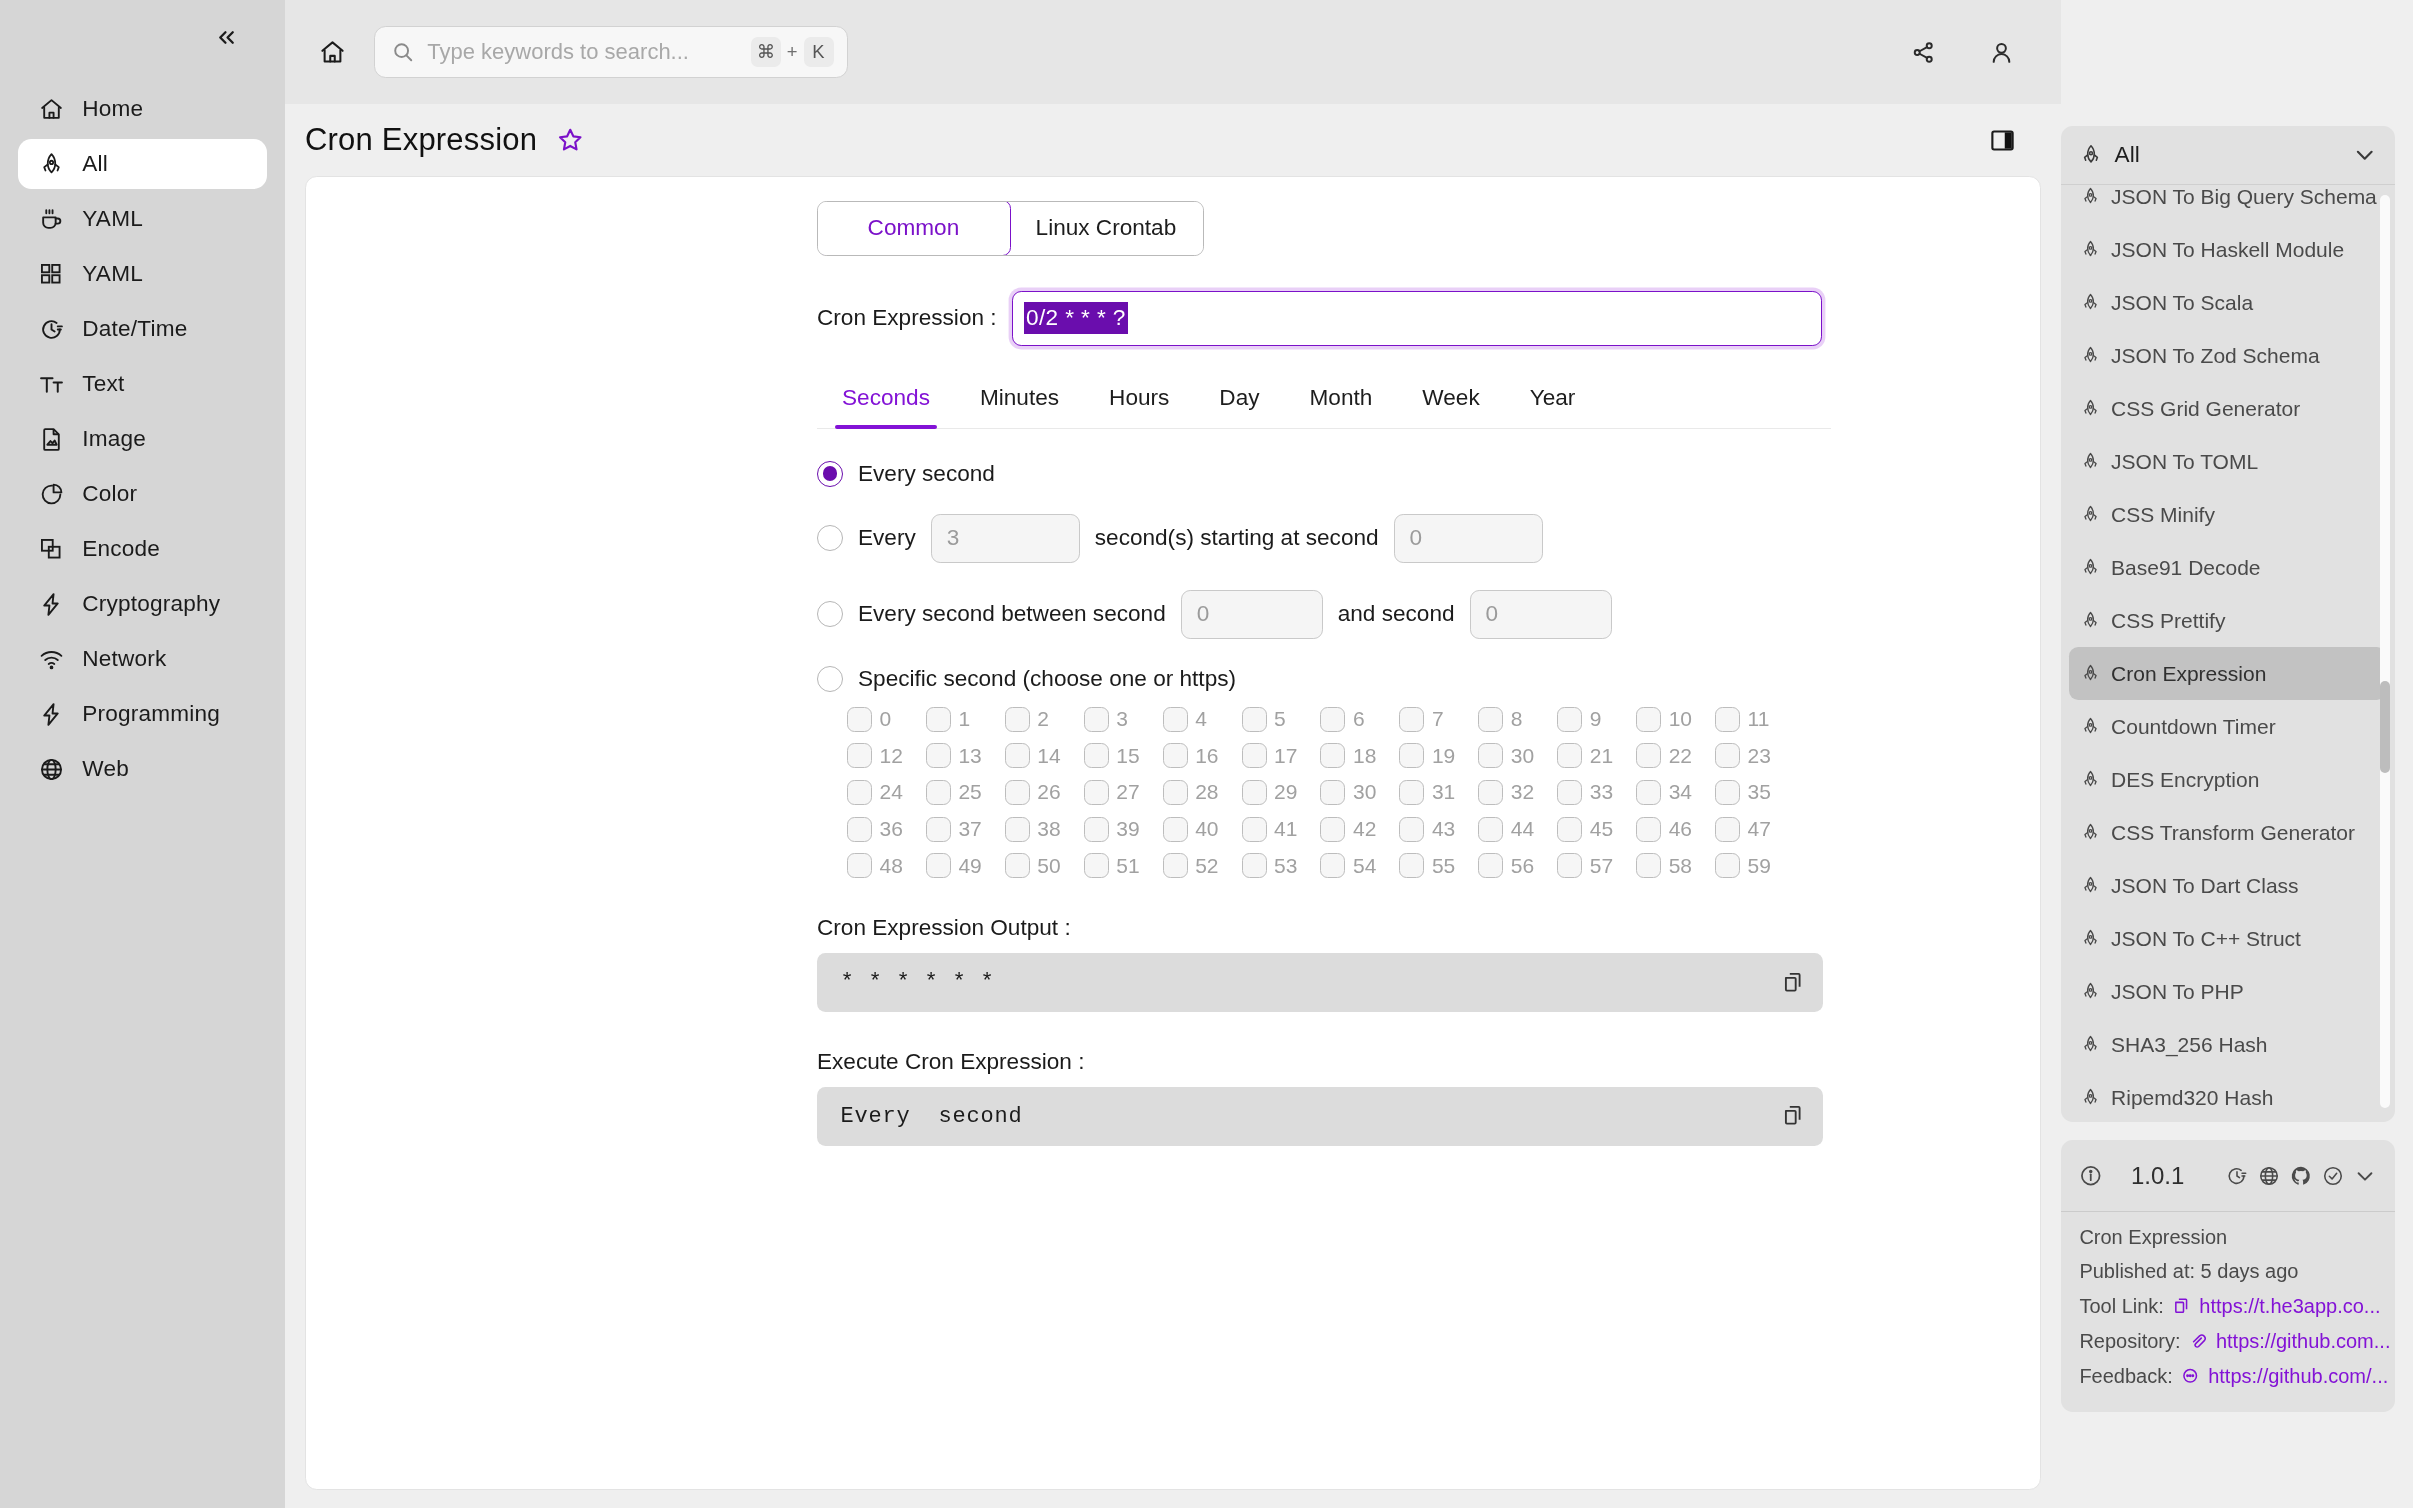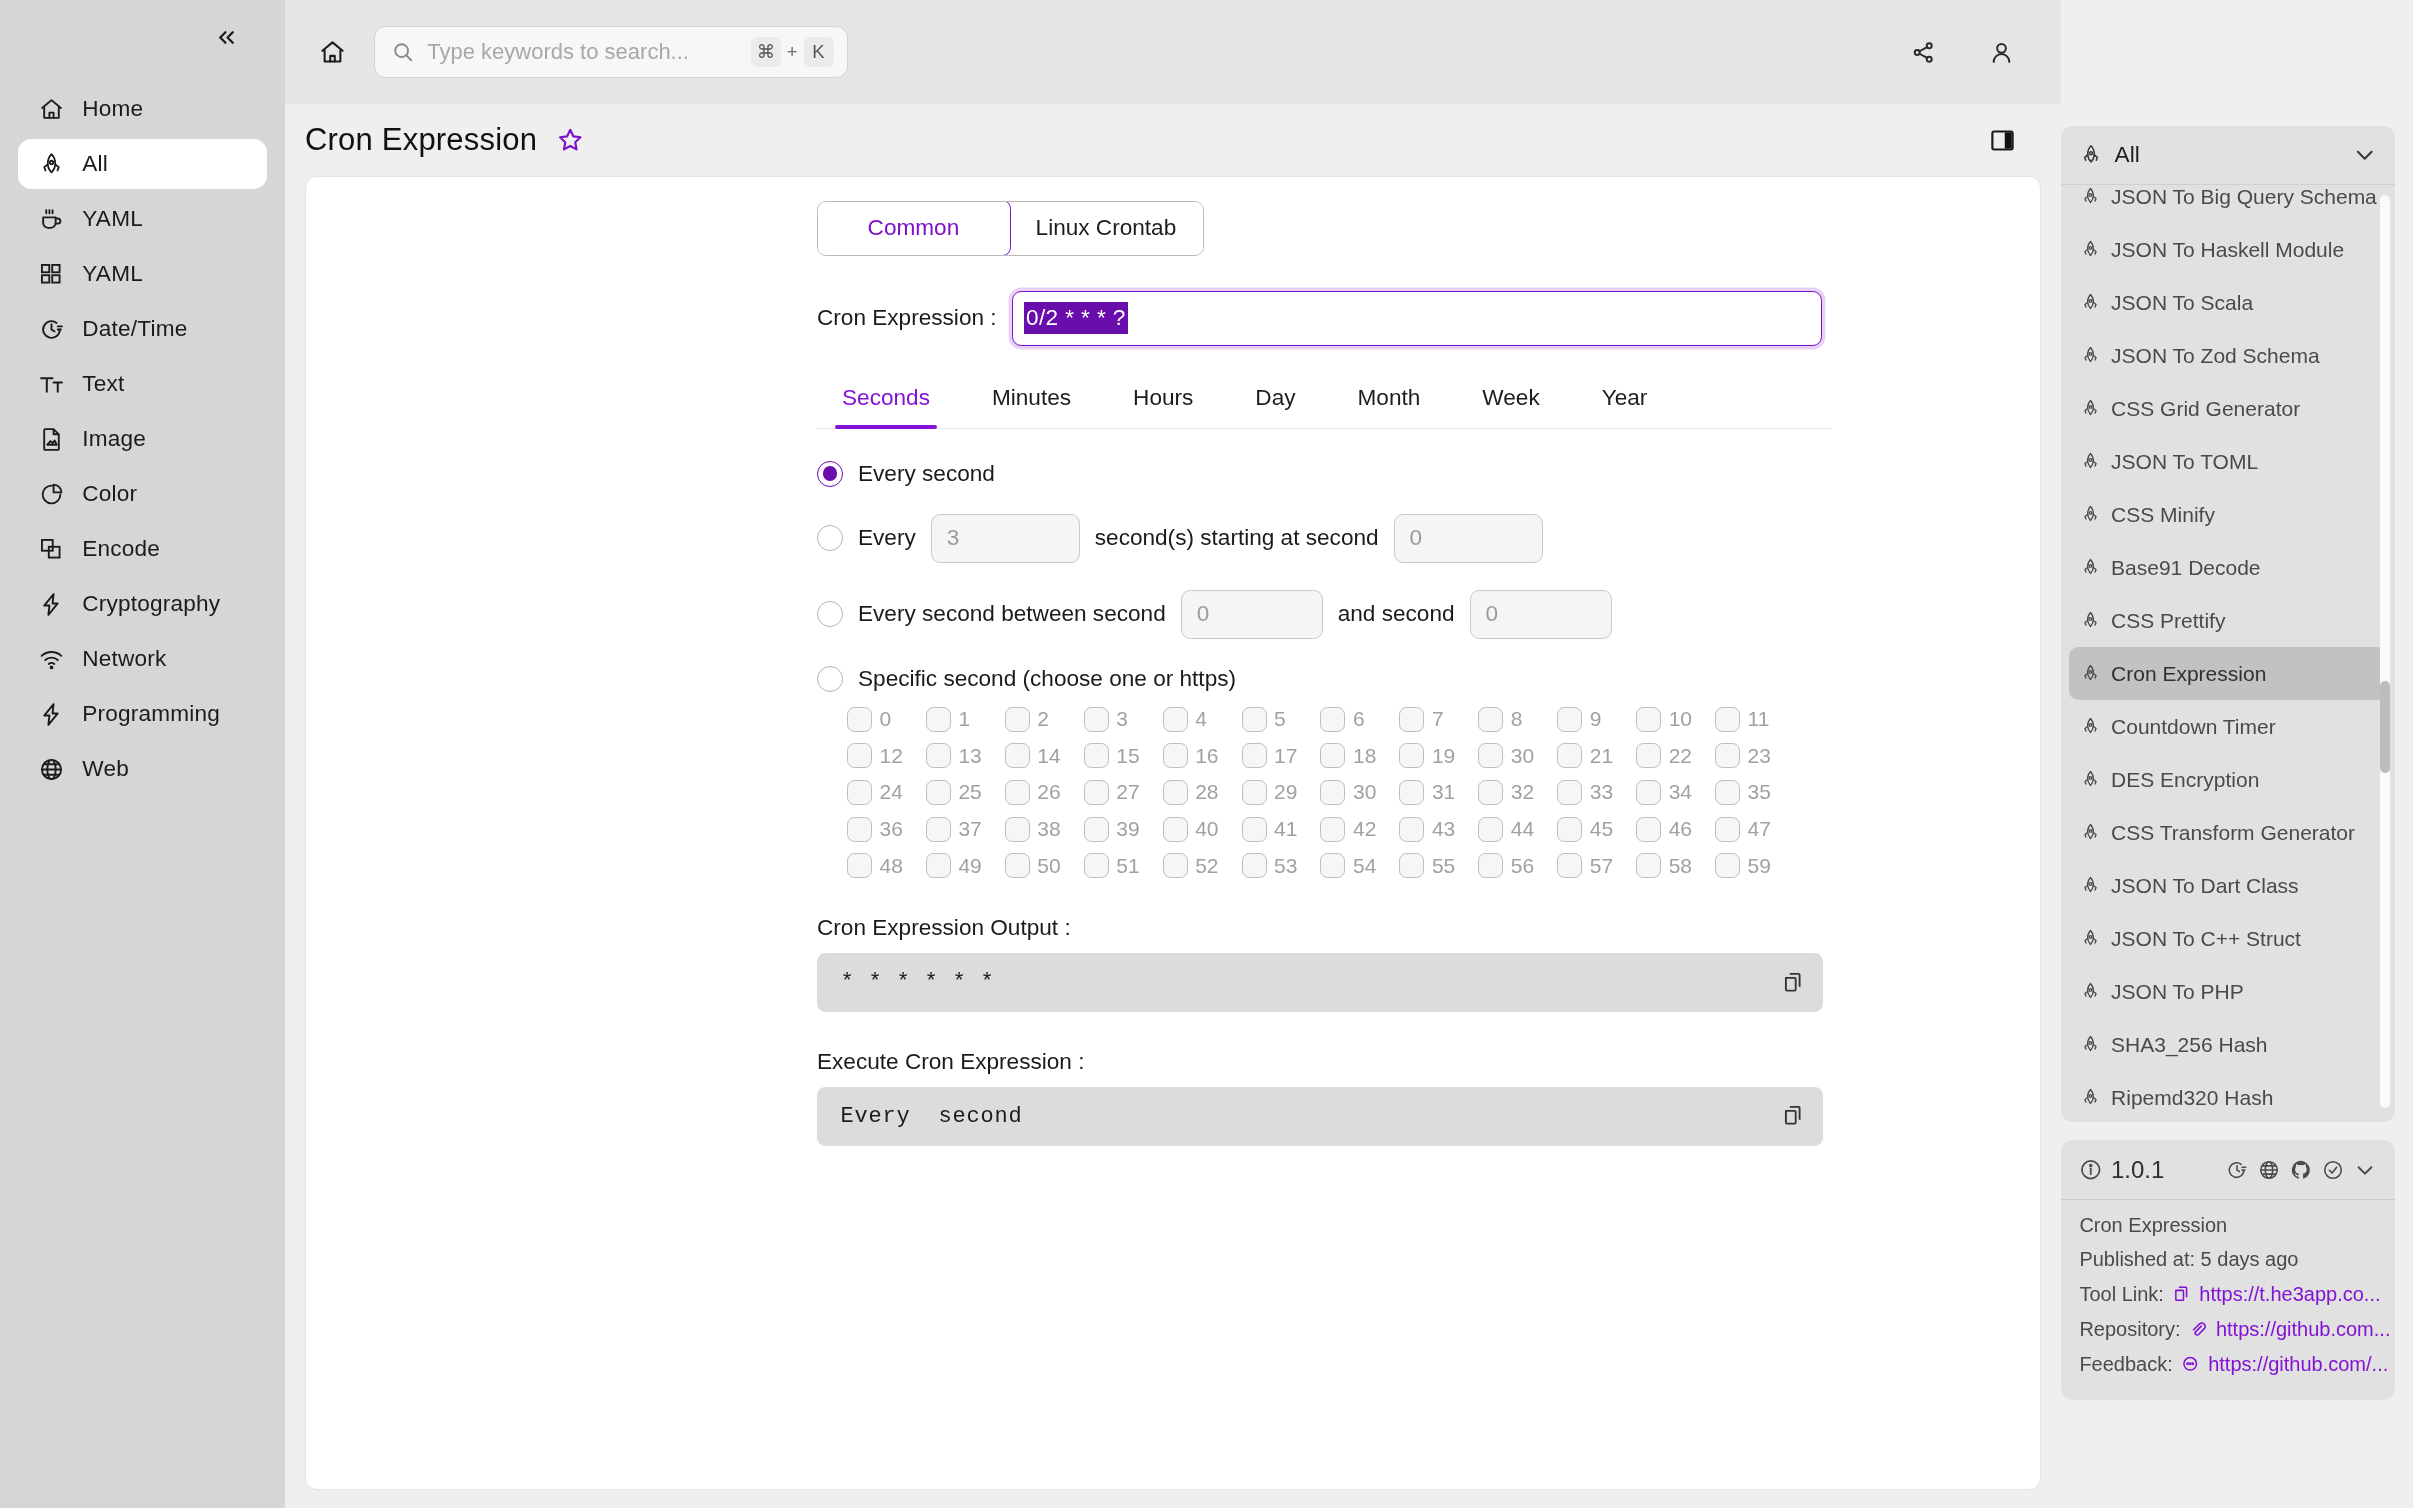--- a/index.html
+++ b/index.html
@@ -222,21 +222,21 @@
     background: #6a0dad;
     padding: 3.4px 1.7px;
     line-height: 1.15;
     letter-spacing: 0.4px;
     white-space: pre;
   }
 
   
   .unit-tabs {
     display: flex;
-    gap: 12px;
+    gap: 0;
     border-bottom: 1.7px solid #e9e9e9;
     margin-bottom: 32px;
     text-align: right;
   }
   .unit-tab {
     font-size: 22.6px;
     color: #1d1d1d;
     padding: 0 25px 17px 25px;
     cursor: pointer;
     position: relative;
@@ -415,24 +415,24 @@
     border-radius: 5px;
   }
 
   
   .info-card {
     background: #e1e1e1;
     border-radius: 11.7px;
     overflow: hidden;
   }
   .info-header {
-    height: 60px;
-    display: flex;
-    align-items: center;
-    gap: 8px;
+    height: 72px;
+    display: flex;
+    align-items: center;
+    gap: 28px;
     padding: 0 18.4px;
     border-bottom: 1.3px solid #cbcbcb;
   }
   .info-version { font-size: 24px; color: #2e2e2e; flex: 1 1 auto; }
   .info-icons { display: flex; align-items: center; gap: 10px; color: #4a4a4a; }
   .info-body { padding: 13.4px 18.4px 20px 18.4px; }
   .info-line {
     font-size: 20px;
     color: #4a4a4a;
     margin-bottom: 11.7px;

